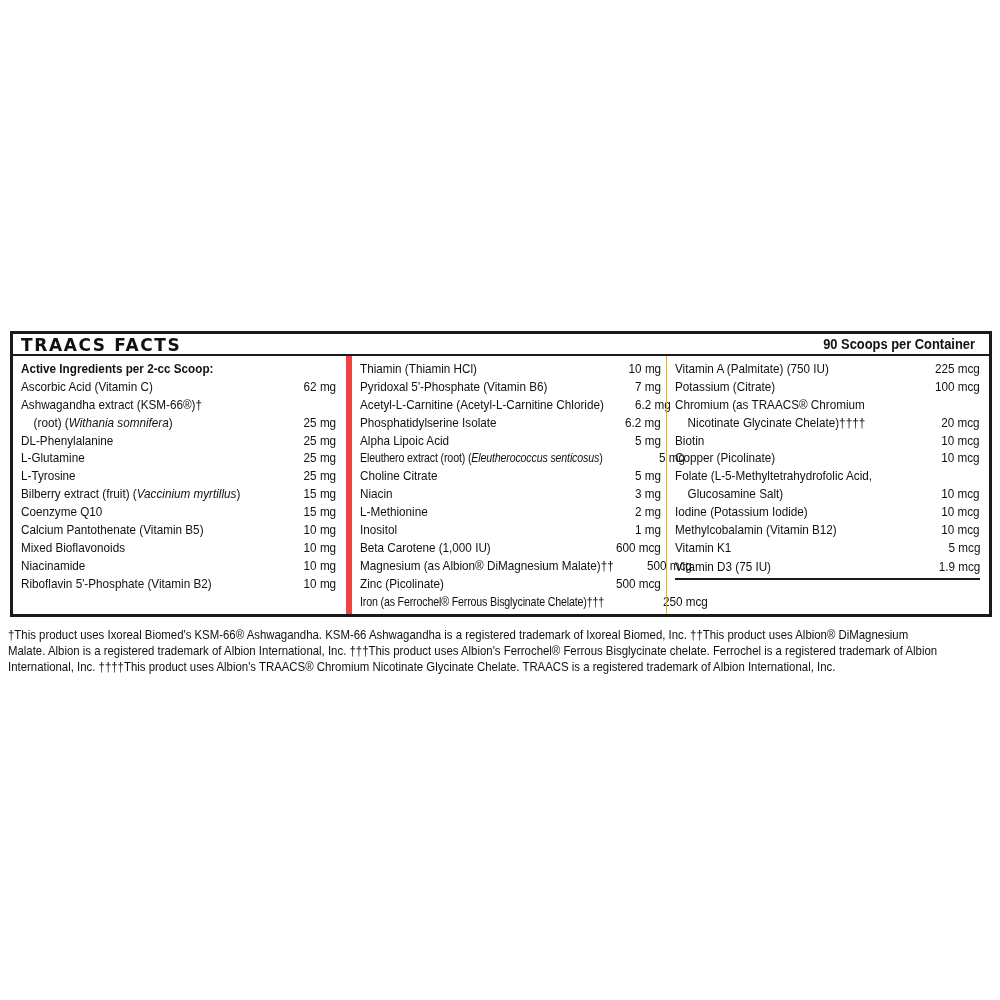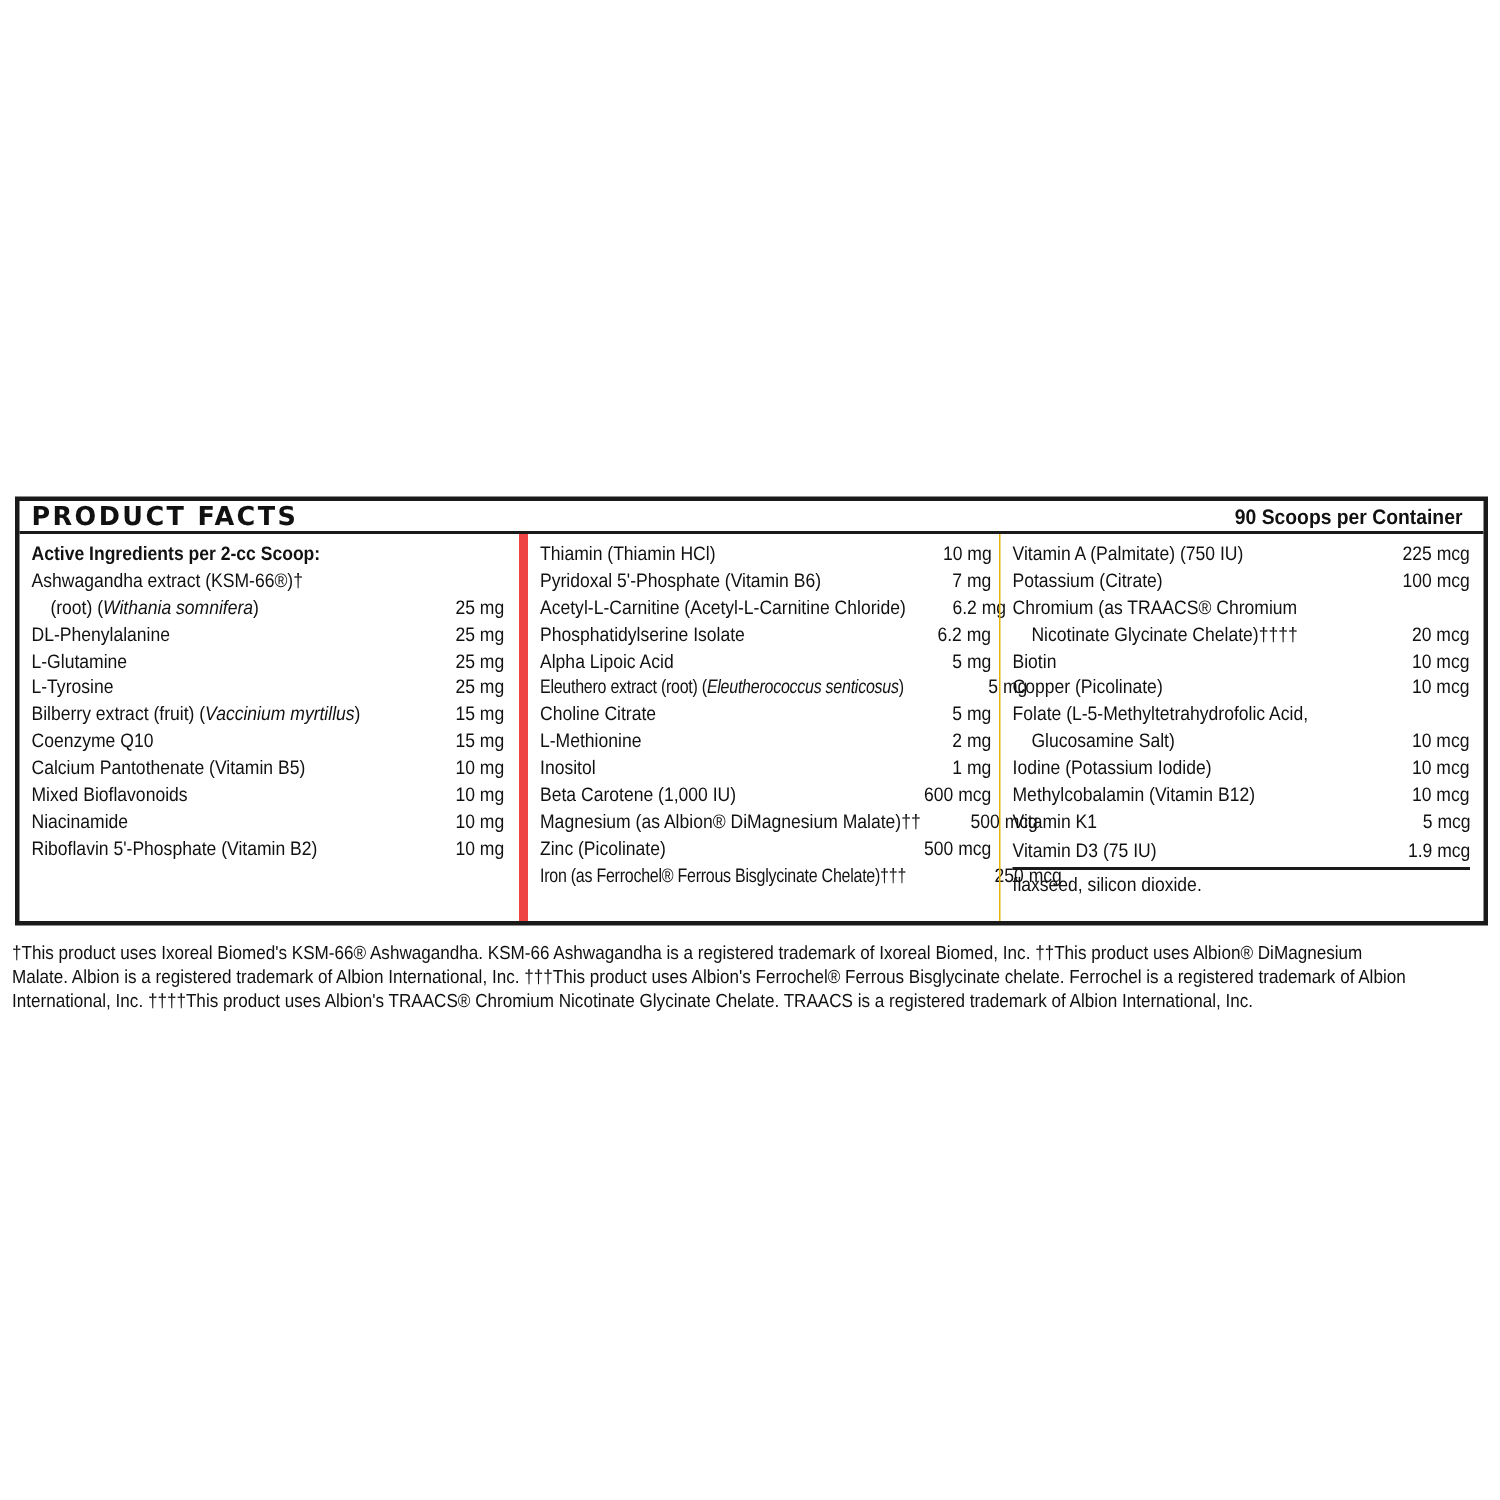--- a/index.html
+++ b/index.html
@@ -32,30 +32,34 @@
   .footnotes { position: absolute; left: 8px; top: 628px; width: 990px; font-size: 12.6px;
                line-height: 15.8px; font-weight: normal; }
   .footnotes p { margin: 0; transform: scaleX(0.905); transform-origin: left center;
                  white-space: nowrap; }
 </style>
 </head>
 <body>
 
 <div class="panel">
   <div class="hdr">
-    <span class="hdr-title">PRODUCT FACTS</span>
+    <span class="hdr-title">TRAACS FACTS</span>
     <span class="hdr-right">90 Scoops per Container</span>
   </div>
 
   <div class="col col1">
     <div class="rows">
       <div class="row bold">
         <span class="nm">Active Ingredients per 2-cc Scoop:</span>
       </div>
       <div class="row">
+          <span class="nm">Ascorbic Acid (Vitamin C)</span>
+          <span class="amt">62 mg</span>
+        </div>
+      <div class="row">
           <span class="nm">Ashwagandha extract (KSM-66®)†</span>
           <span class="amt"></span>
         </div>
       <div class="row indent">
           <span class="nm"><span>(root) (</span><span class="it">Withania somnifera</span><span>)</span></span>
           <span class="amt">25 mg</span>
         </div>
       <div class="row">
           <span class="nm">DL-Phenylalanine</span>
           <span class="amt">25 mg</span>
@@ -119,20 +123,24 @@
         </div>
       <div class="row tight">
           <span class="nm"><span>Eleuthero extract (root) (</span><span class="it">Eleutherococcus senticosus</span><span>)</span></span>
           <span class="amt">5 mg</span>
         </div>
       <div class="row">
           <span class="nm">Choline Citrate</span>
           <span class="amt">5 mg</span>
         </div>
       <div class="row">
+          <span class="nm">Niacin</span>
+          <span class="amt">3 mg</span>
+        </div>
+      <div class="row">
           <span class="nm">L-Methionine</span>
           <span class="amt">2 mg</span>
         </div>
       <div class="row">
           <span class="nm">Inositol</span>
           <span class="amt">1 mg</span>
         </div>
       <div class="row">
           <span class="nm">Beta Carotene (1,000 IU)</span>
           <span class="amt">600 mcg</span>
@@ -196,23 +204,20 @@
         </div>
       <div class="row">
           <span class="nm">Vitamin K1</span>
           <span class="amt">5 mcg</span>
         </div>
       <div class="row d3">
           <span class="nm">Vitamin D3 (75 IU)</span>
           <span class="amt">1.9 mcg</span>
         </div>
       <div class="sep-line"></div>
-      <div class="row">
-          <span class="nm">flaxseed, silicon dioxide.</span>
-        </div>
     </div>
   </div>
 </div>
 
 <div class="footnotes">
   <p>†This product uses Ixoreal Biomed's KSM-66® Ashwagandha. KSM-66 Ashwagandha is a registered trademark of Ixoreal Biomed, Inc. ††This product uses Albion® DiMagnesium</p>
   <p>Malate. Albion is a registered trademark of Albion International, Inc. †††This product uses Albion's Ferrochel® Ferrous Bisglycinate chelate. Ferrochel is a registered trademark of Albion</p>
   <p>International, Inc. ††††This product uses Albion's TRAACS® Chromium Nicotinate Glycinate Chelate. TRAACS is a registered trademark of Albion International, Inc.</p>
 </div>
 

